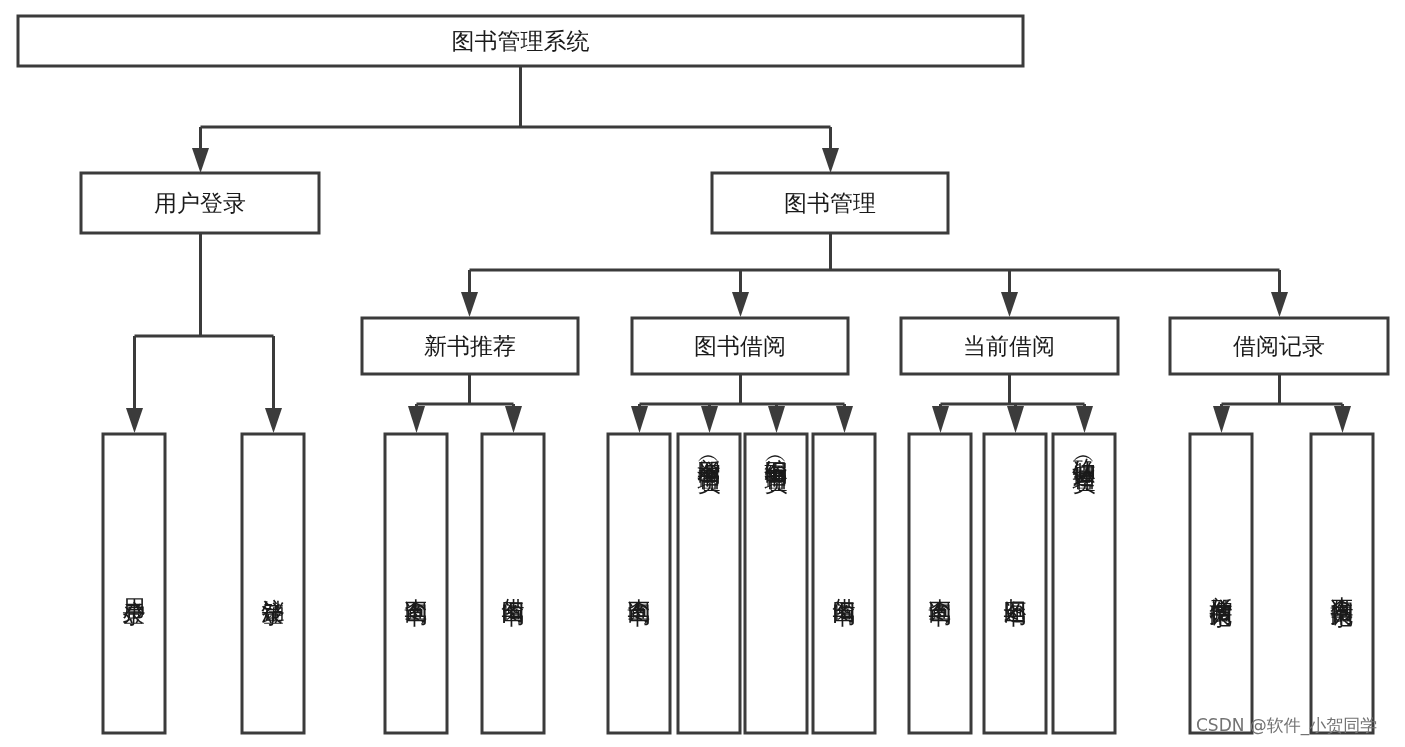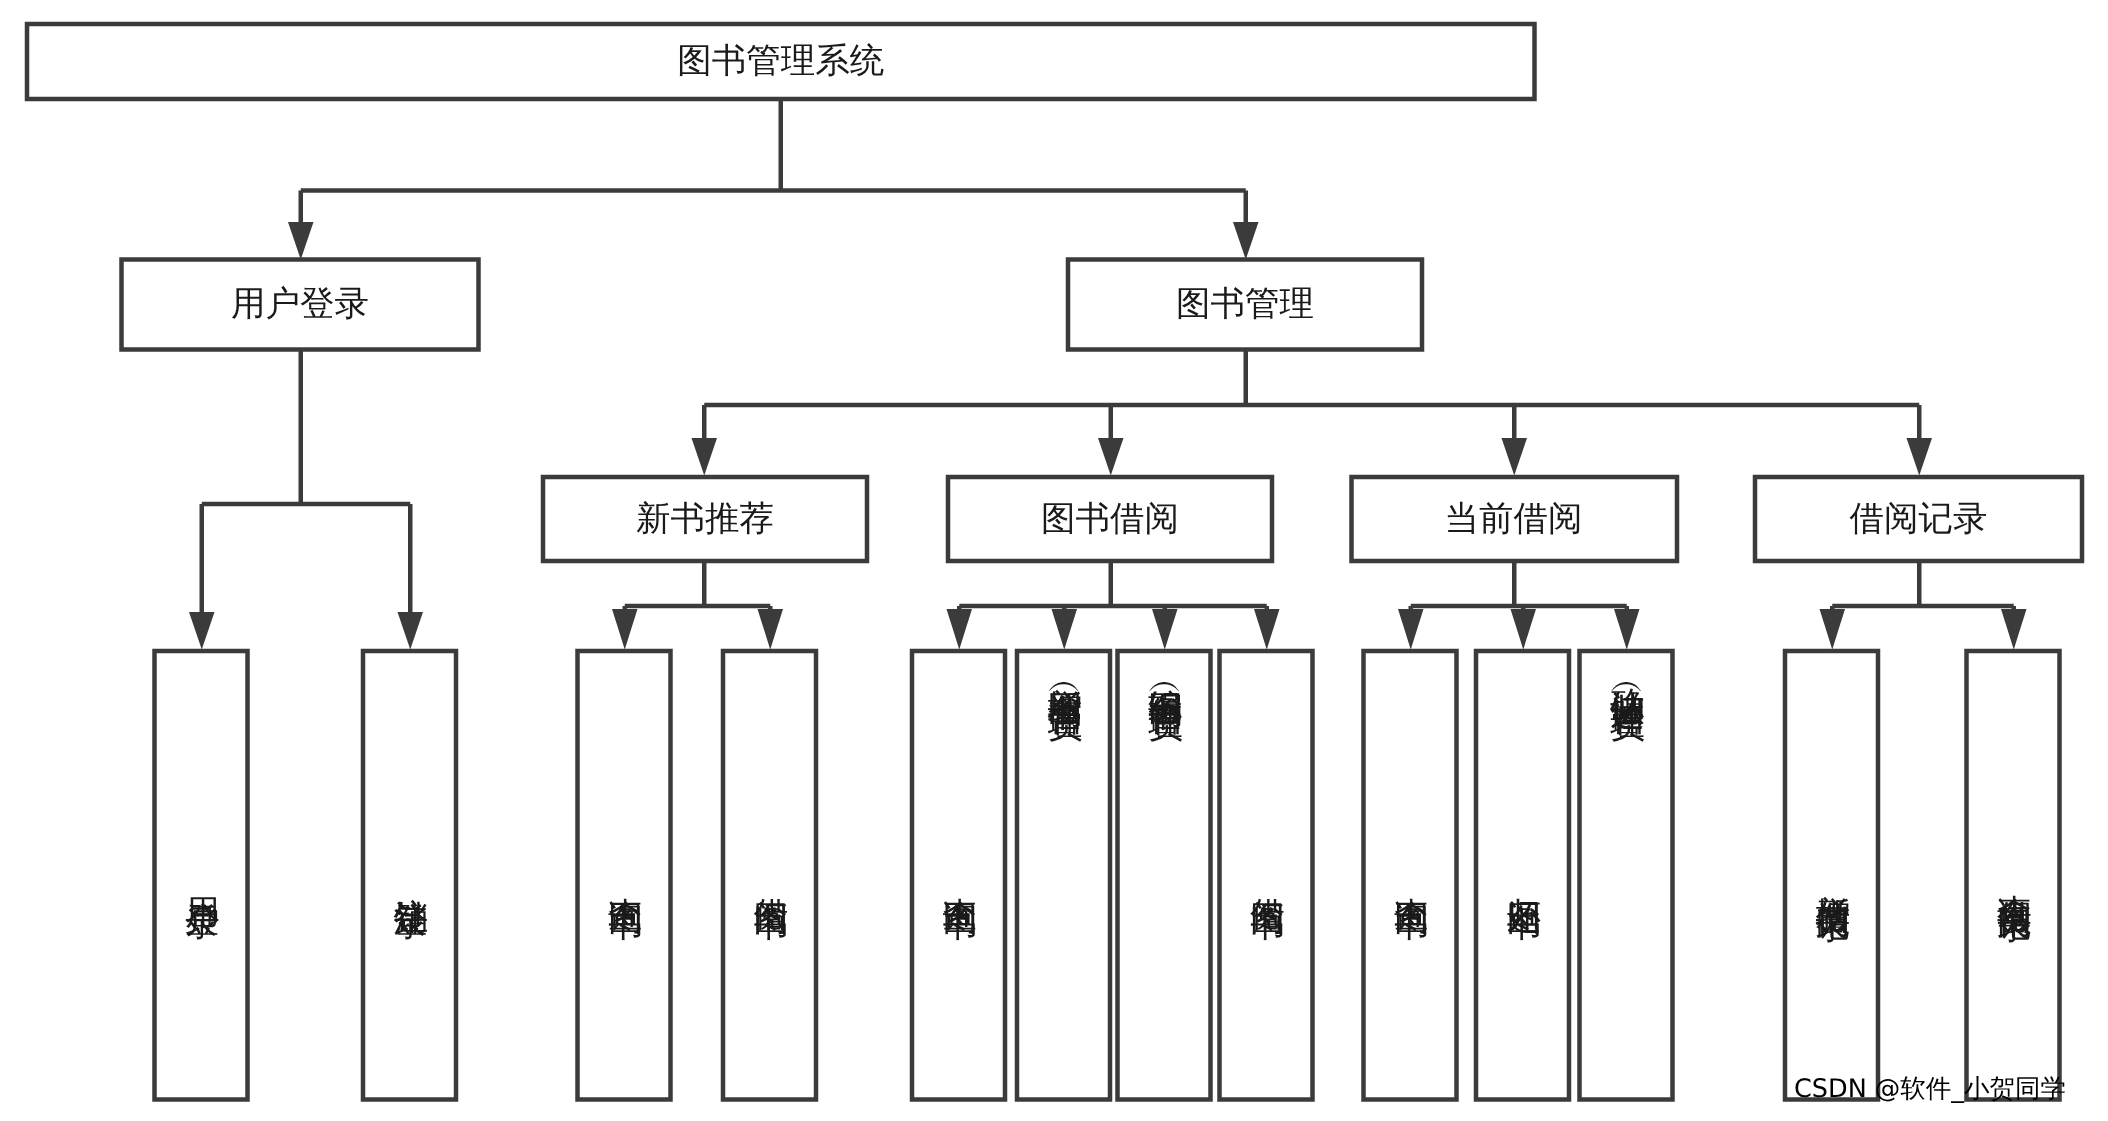--- a/index.html
+++ b/index.html
@@ -30,21 +30,21 @@
     line-height:1.0;
     color:#1a1a1a;
     letter-spacing:2px;
     white-space:nowrap;
   }
   #watermark{
     position:absolute;
     left:1196px;top:714px;
     font-family:"DejaVu Sans","Liberation Sans",sans-serif;
     font-size:17px;
-    color:#000000;
+    color:#737373;
     white-space:nowrap;
     user-select:none;
   }
 </style>
 </head>
 <body>
 
 <div id="diagram-root">
 
   <svg id="tree" viewBox="0 0 1405 747">

